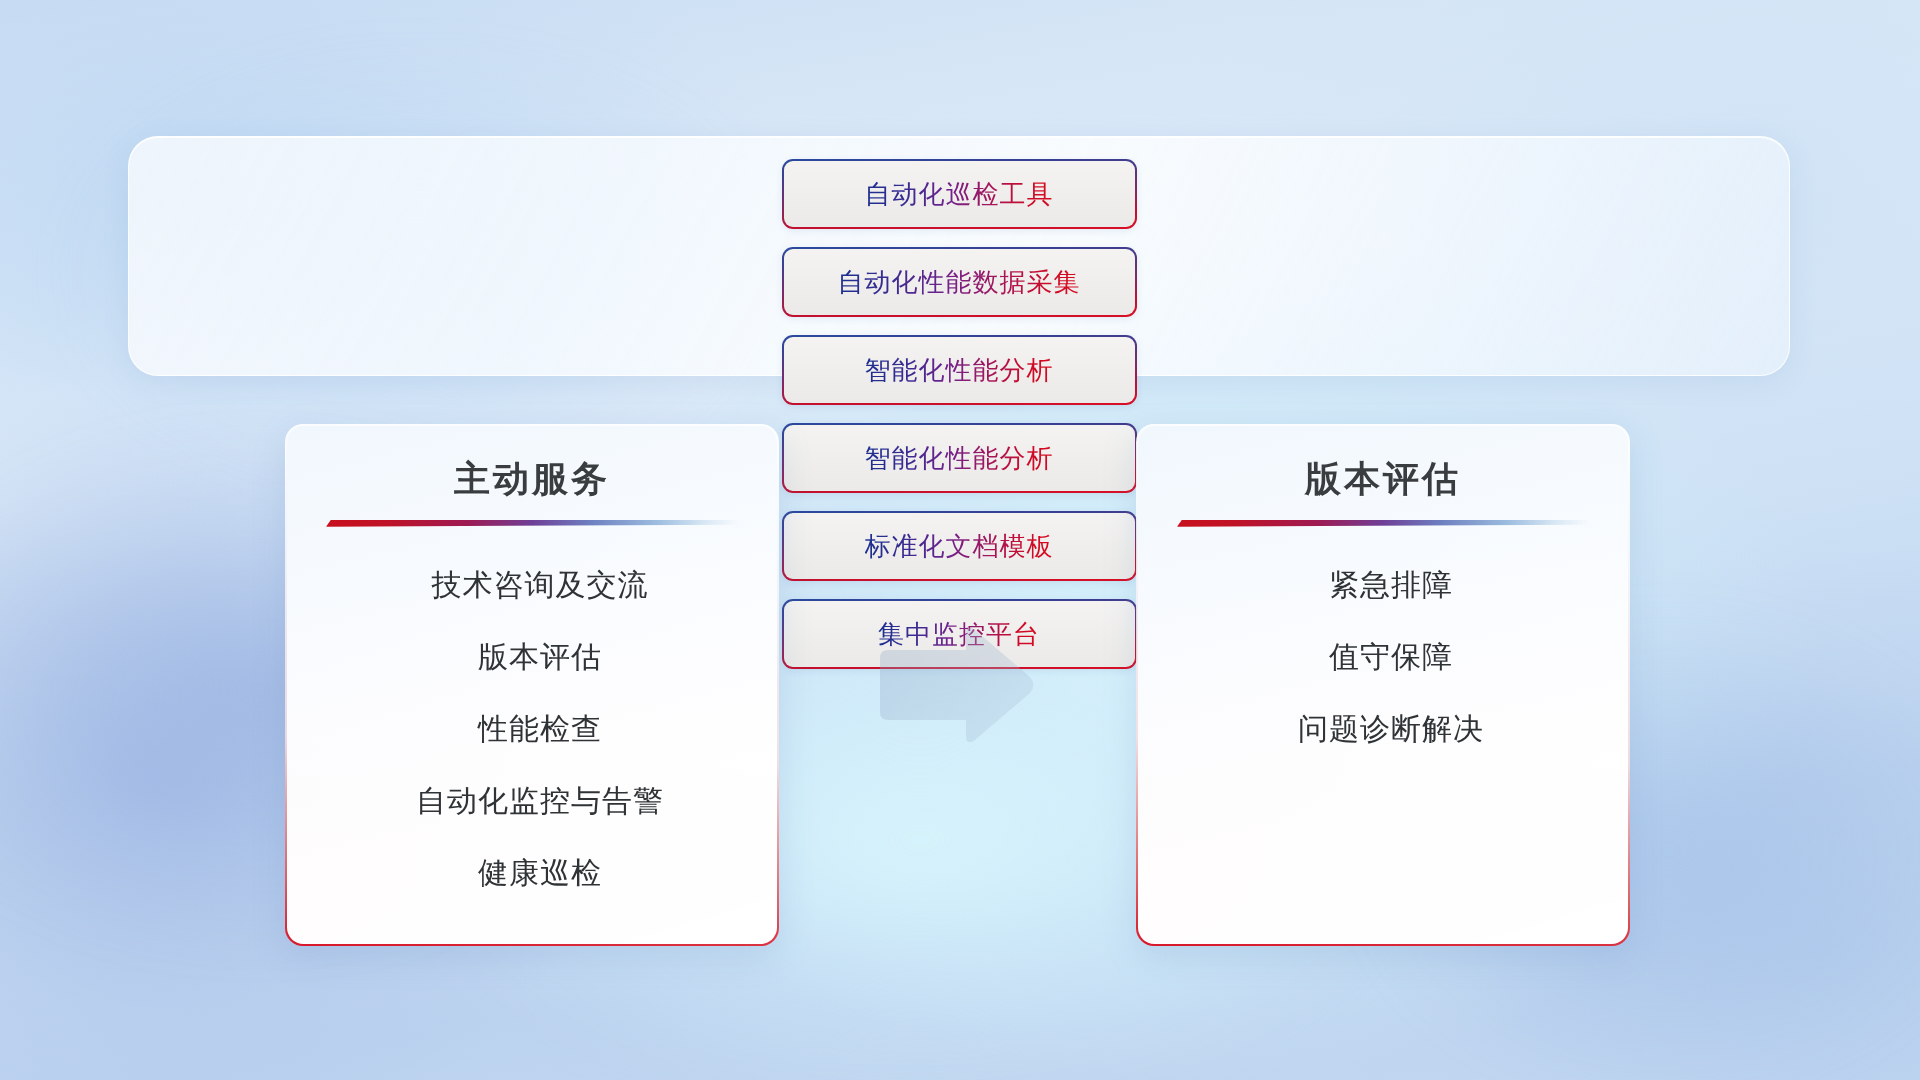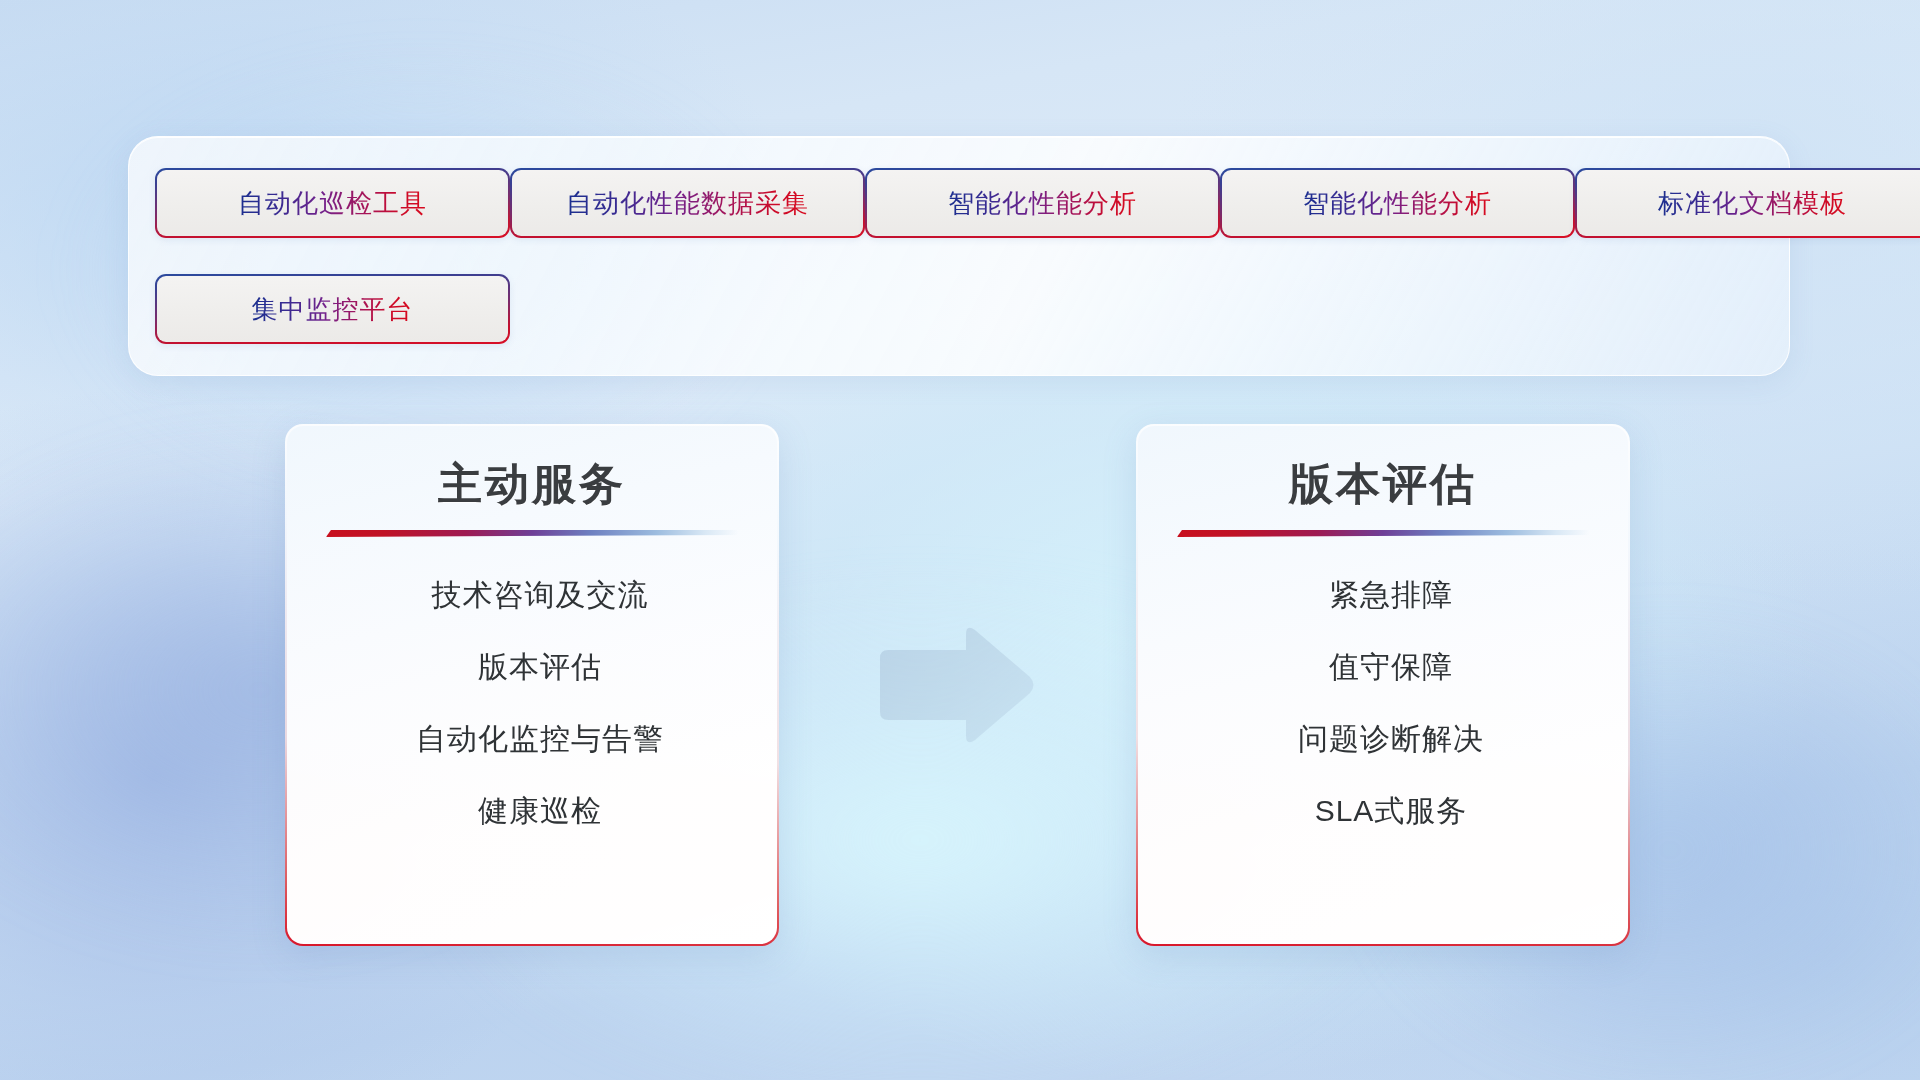--- a/index.html
+++ b/index.html
@@ -69,25 +69,25 @@
     background: linear-gradient(118deg,
         rgba(255,255,255,0.72) 0%,
         rgba(248,252,255,0.80) 28%,
         rgba(253,254,255,0.86) 55%,
         rgba(245,250,255,0.74) 80%,
         rgba(238,246,254,0.62) 100%);
     border: 1px solid rgba(255,255,255,0.85);
     box-shadow: 0 6px 26px rgba(110,150,200,0.13),
                 inset 0 1px 0 rgba(255,255,255,0.9);
     display: grid;
-    grid-template-columns: repeat(5, 1fr);
+    grid-template-columns: repeat(1, 1fr);
     grid-template-rows: repeat(2, 1fr);
     align-items: center;
     justify-items: center;
-    padding: 22px 26px;
+    padding: 22px 44px;
     row-gap: 18px;
   }
 
   .chip {
     position: relative;
     width: 355px;
     height: 70px;
     border-radius: 11px;
     padding: 2px;
     background: linear-gradient(177deg, #2a4a9e 0%, #3a3f92 18%, #7b2a6a 52%, #c4102e 80%, #d80f26 100%);
@@ -146,21 +146,21 @@
         rgba(255,255,255,0.99) 72%,
         rgba(255,255,255,1) 100%);
     display: flex;
     flex-direction: column;
     align-items: center;
     padding-top: 30px;
     overflow: hidden;
   }
 
   .card-title {
-    font-size: 44px;
+    font-size: 36px;
     font-weight: bold;
     color: #3a3d40;
     letter-spacing: 3px;
     line-height: 1.28;
     text-shadow: 0 1px 1px rgba(255,255,255,0.9);
   }
 
   .card-divider {
     margin-top: 18px;
     width: 412px;
@@ -261,20 +261,21 @@
 
 </div>
 
 <div class="card card--left">
   <div class="card-inner">
     <div class="card-title">主动服务</div>
     <div class="card-divider"></div>
     <ul class="card-list">
       <li class="card-list-item">技术咨询及交流</li>
       <li class="card-list-item">版本评估</li>
+      <li class="card-list-item">性能检查</li>
       <li class="card-list-item">自动化监控与告警</li>
       <li class="card-list-item">健康巡检</li>
     </ul>
   </div>
 </div>
 
 <div class="flow-arrow">
   <svg viewBox="0 0 162 122" xmlns="http://www.w3.org/2000/svg" aria-hidden="true">
     <defs>
       <linearGradient id="arrowGrad" x1="0" y1="0" x2="1" y2="0.6">
@@ -288,16 +289,15 @@
 </div>
 
 <div class="card card--right">
   <div class="card-inner">
     <div class="card-title">版本评估</div>
     <div class="card-divider"></div>
     <ul class="card-list">
       <li class="card-list-item">紧急排障</li>
       <li class="card-list-item">值守保障</li>
       <li class="card-list-item">问题诊断解决</li>
-      <li class="card-list-item">SLA式服务</li>
     </ul>
   </div>
 </div>
 
 </body></html>

